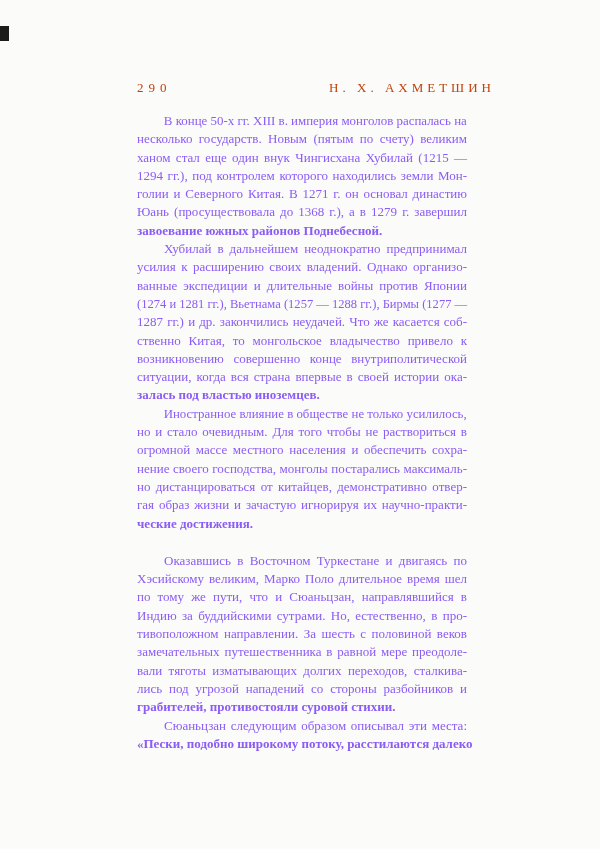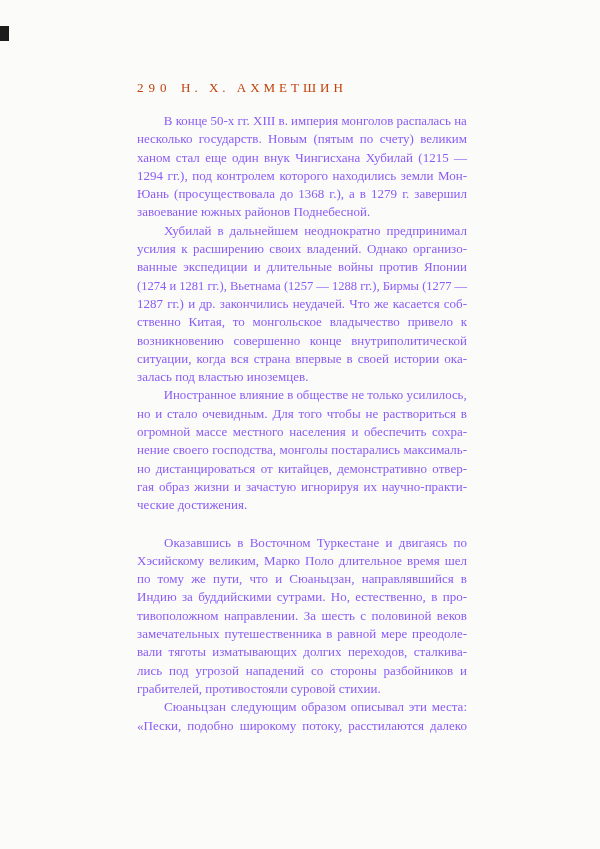--- a/index.html
+++ b/index.html
@@ -25,64 +25,64 @@
     font-size: 13px;
     color: #c2410c;
   }
   .page-number {
     position: absolute;
     left: 0; top: 0;
     letter-spacing: 5px;
   }
   .running-head {
     display: block;
-    text-align: left;
+    text-align: right;
     letter-spacing: 4px;
     position: relative;
     left: 28px;
     white-space: nowrap;
-    padding-left: 16px;
   }
   .text-block {
     position: absolute;
     left: 137px; top: 112px;
     width: 330px;
     font-size: 13px;
     line-height: 18.3px;
     color: #8b5cf6;
   }
   .paragraph.gap-before { margin-top: 19px; }
   .line {
     white-space: nowrap;
     text-align: justify;
     text-align-last: justify;
     overflow: visible;
   }
   .line.first { text-indent: 27px; }
-  .line.last { text-align-last: left; }
+  .line.last { text-align-last: left; font-weight: bold; }
   .paragraph.justify-last .line.last { text-align-last: justify; }
 </style>
 </head>
 <body>
 
 <div class="page">
 
   <div class="scan-mark"></div>
 
   <div class="page-header">
     <span class="page-number">290</span>
     <span class="running-head">Н.  Х.  АХМЕТШИН</span>
   </div>
 
   <div class="text-block">
       <div class="paragraph">
         <div class="line first" style="transform-origin: left center; transform: scaleX(0.993976);">В конце 50-х гг. XIII в. империя монголов распалась на</div>
         <div class="line">несколько государств. Новым (пятым по счету) великим</div>
         <div class="line">ханом стал еще один внук Чингисхана Хубилай (1215 —</div>
         <div class="line">1294 гг.), под контролем которого находились земли Мон-</div>
+        <div class="line">голии и Северного Китая. В 1271 г. он основал династию</div>
         <div class="line">Юань (просуществовала до 1368 г.), а в 1279 г. завершил</div>
         <div class="line last">завоевание южных районов Поднебесной.</div>
       </div>
       <div class="paragraph">
         <div class="line first">Хубилай в дальнейшем неоднократно предпринимал</div>
         <div class="line">усилия к расширению своих владений. Однако организо-</div>
         <div class="line">ванные экспедиции и длительные войны против Японии</div>
         <div class="line" style="transform-origin: left center; transform: scaleX(0.964912);">(1274 и 1281 гг.), Вьетнама (1257 — 1288 гг.), Бирмы (1277 —</div>
         <div class="line">1287 гг.) и др. закончились неудачей. Что же касается соб-</div>
         <div class="line">ственно Китая, то монгольское владычество привело к</div>

